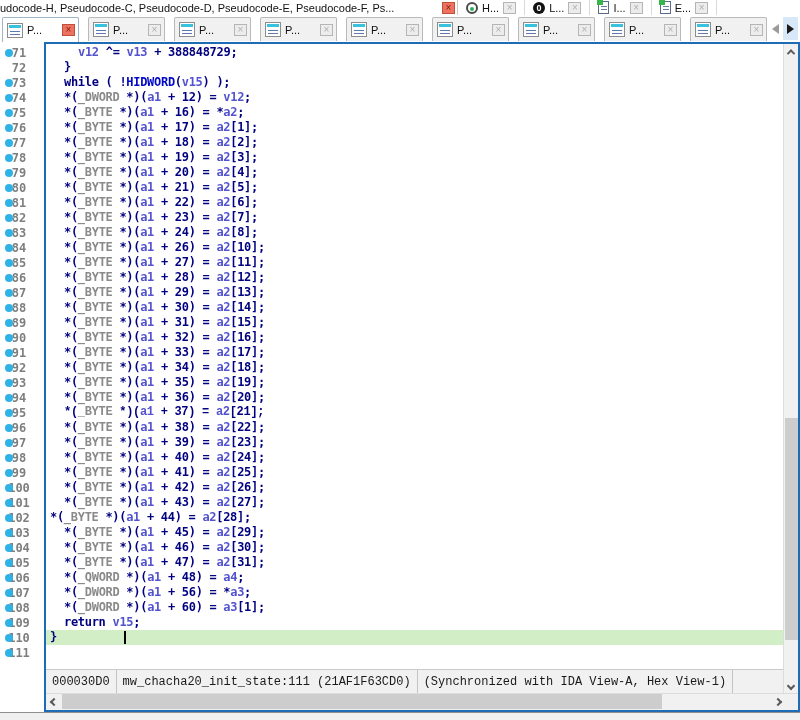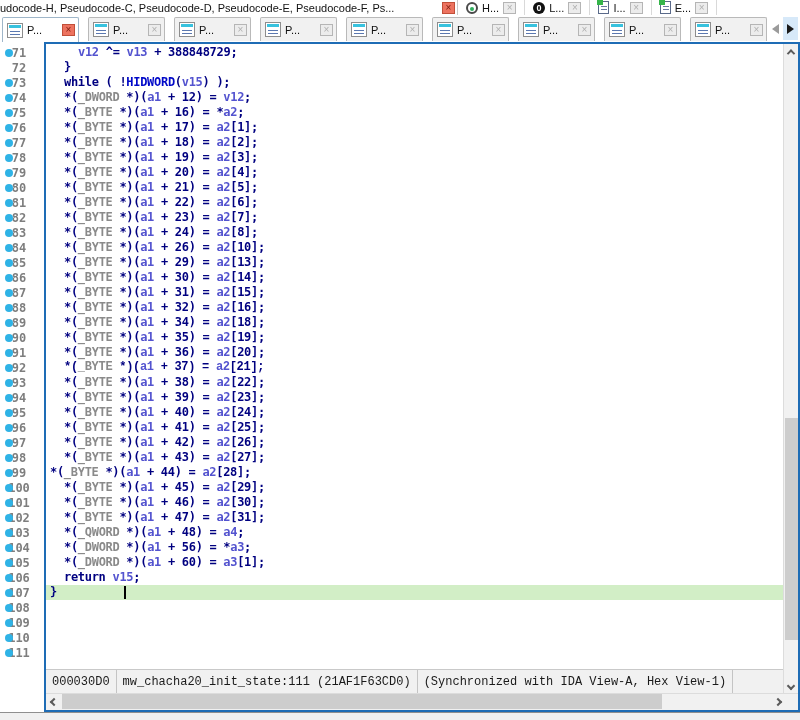--- a/index.html
+++ b/index.html
@@ -377,24 +377,27 @@
         <div class="c-row" style="padding-left: 18px;"><span class="tk tk-p">*(</span><span class="tk tk-t">_BYTE</span><span class="tk tk-p"> *)(</span><span class="tk tk-v">a1</span><span class="tk tk-p"> + </span><span class="tk tk-n">16</span><span class="tk tk-p">) = *</span><span class="tk tk-v">a2</span><span class="tk tk-p">;</span></div>
         <div class="c-row" style="padding-left: 18px;"><span class="tk tk-p">*(</span><span class="tk tk-t">_BYTE</span><span class="tk tk-p"> *)(</span><span class="tk tk-v">a1</span><span class="tk tk-p"> + </span><span class="tk tk-n">17</span><span class="tk tk-p">) = </span><span class="tk tk-v">a2</span><span class="tk tk-p">[1];</span></div>
         <div class="c-row" style="padding-left: 18px;"><span class="tk tk-p">*(</span><span class="tk tk-t">_BYTE</span><span class="tk tk-p"> *)(</span><span class="tk tk-v">a1</span><span class="tk tk-p"> + </span><span class="tk tk-n">18</span><span class="tk tk-p">) = </span><span class="tk tk-v">a2</span><span class="tk tk-p">[2];</span></div>
         <div class="c-row" style="padding-left: 18px;"><span class="tk tk-p">*(</span><span class="tk tk-t">_BYTE</span><span class="tk tk-p"> *)(</span><span class="tk tk-v">a1</span><span class="tk tk-p"> + </span><span class="tk tk-n">19</span><span class="tk tk-p">) = </span><span class="tk tk-v">a2</span><span class="tk tk-p">[3];</span></div>
         <div class="c-row" style="padding-left: 18px;"><span class="tk tk-p">*(</span><span class="tk tk-t">_BYTE</span><span class="tk tk-p"> *)(</span><span class="tk tk-v">a1</span><span class="tk tk-p"> + </span><span class="tk tk-n">20</span><span class="tk tk-p">) = </span><span class="tk tk-v">a2</span><span class="tk tk-p">[4];</span></div>
         <div class="c-row" style="padding-left: 18px;"><span class="tk tk-p">*(</span><span class="tk tk-t">_BYTE</span><span class="tk tk-p"> *)(</span><span class="tk tk-v">a1</span><span class="tk tk-p"> + </span><span class="tk tk-n">21</span><span class="tk tk-p">) = </span><span class="tk tk-v">a2</span><span class="tk tk-p">[5];</span></div>
         <div class="c-row" style="padding-left: 18px;"><span class="tk tk-p">*(</span><span class="tk tk-t">_BYTE</span><span class="tk tk-p"> *)(</span><span class="tk tk-v">a1</span><span class="tk tk-p"> + </span><span class="tk tk-n">22</span><span class="tk tk-p">) = </span><span class="tk tk-v">a2</span><span class="tk tk-p">[6];</span></div>
         <div class="c-row" style="padding-left: 18px;"><span class="tk tk-p">*(</span><span class="tk tk-t">_BYTE</span><span class="tk tk-p"> *)(</span><span class="tk tk-v">a1</span><span class="tk tk-p"> + </span><span class="tk tk-n">23</span><span class="tk tk-p">) = </span><span class="tk tk-v">a2</span><span class="tk tk-p">[7];</span></div>
         <div class="c-row" style="padding-left: 18px;"><span class="tk tk-p">*(</span><span class="tk tk-t">_BYTE</span><span class="tk tk-p"> *)(</span><span class="tk tk-v">a1</span><span class="tk tk-p"> + </span><span class="tk tk-n">24</span><span class="tk tk-p">) = </span><span class="tk tk-v">a2</span><span class="tk tk-p">[8];</span></div>
         <div class="c-row" style="padding-left: 18px;"><span class="tk tk-p">*(</span><span class="tk tk-t">_BYTE</span><span class="tk tk-p"> *)(</span><span class="tk tk-v">a1</span><span class="tk tk-p"> + </span><span class="tk tk-n">26</span><span class="tk tk-p">) = </span><span class="tk tk-v">a2</span><span class="tk tk-p">[10];</span></div>
+        <div class="c-row" style="padding-left: 18px;"><span class="tk tk-p">*(</span><span class="tk tk-t">_BYTE</span><span class="tk tk-p"> *)(</span><span class="tk tk-v">a1</span><span class="tk tk-p"> + </span><span class="tk tk-n">27</span><span class="tk tk-p">) = </span><span class="tk tk-v">a2</span><span class="tk tk-p">[11];</span></div>
+        <div class="c-row" style="padding-left: 18px;"><span class="tk tk-p">*(</span><span class="tk tk-t">_BYTE</span><span class="tk tk-p"> *)(</span><span class="tk tk-v">a1</span><span class="tk tk-p"> + </span><span class="tk tk-n">28</span><span class="tk tk-p">) = </span><span class="tk tk-v">a2</span><span class="tk tk-p">[12];</span></div>
         <div class="c-row" style="padding-left: 18px;"><span class="tk tk-p">*(</span><span class="tk tk-t">_BYTE</span><span class="tk tk-p"> *)(</span><span class="tk tk-v">a1</span><span class="tk tk-p"> + </span><span class="tk tk-n">29</span><span class="tk tk-p">) = </span><span class="tk tk-v">a2</span><span class="tk tk-p">[13];</span></div>
         <div class="c-row" style="padding-left: 18px;"><span class="tk tk-p">*(</span><span class="tk tk-t">_BYTE</span><span class="tk tk-p"> *)(</span><span class="tk tk-v">a1</span><span class="tk tk-p"> + </span><span class="tk tk-n">30</span><span class="tk tk-p">) = </span><span class="tk tk-v">a2</span><span class="tk tk-p">[14];</span></div>
         <div class="c-row" style="padding-left: 18px;"><span class="tk tk-p">*(</span><span class="tk tk-t">_BYTE</span><span class="tk tk-p"> *)(</span><span class="tk tk-v">a1</span><span class="tk tk-p"> + </span><span class="tk tk-n">31</span><span class="tk tk-p">) = </span><span class="tk tk-v">a2</span><span class="tk tk-p">[15];</span></div>
         <div class="c-row" style="padding-left: 18px;"><span class="tk tk-p">*(</span><span class="tk tk-t">_BYTE</span><span class="tk tk-p"> *)(</span><span class="tk tk-v">a1</span><span class="tk tk-p"> + </span><span class="tk tk-n">32</span><span class="tk tk-p">) = </span><span class="tk tk-v">a2</span><span class="tk tk-p">[16];</span></div>
+        <div class="c-row" style="padding-left: 18px;"><span class="tk tk-p">*(</span><span class="tk tk-t">_BYTE</span><span class="tk tk-p"> *)(</span><span class="tk tk-v">a1</span><span class="tk tk-p"> + </span><span class="tk tk-n">33</span><span class="tk tk-p">) = </span><span class="tk tk-v">a2</span><span class="tk tk-p">[17];</span></div>
         <div class="c-row" style="padding-left: 18px;"><span class="tk tk-p">*(</span><span class="tk tk-t">_BYTE</span><span class="tk tk-p"> *)(</span><span class="tk tk-v">a1</span><span class="tk tk-p"> + </span><span class="tk tk-n">34</span><span class="tk tk-p">) = </span><span class="tk tk-v">a2</span><span class="tk tk-p">[18];</span></div>
         <div class="c-row" style="padding-left: 18px;"><span class="tk tk-p">*(</span><span class="tk tk-t">_BYTE</span><span class="tk tk-p"> *)(</span><span class="tk tk-v">a1</span><span class="tk tk-p"> + </span><span class="tk tk-n">35</span><span class="tk tk-p">) = </span><span class="tk tk-v">a2</span><span class="tk tk-p">[19];</span></div>
         <div class="c-row" style="padding-left: 18px;"><span class="tk tk-p">*(</span><span class="tk tk-t">_BYTE</span><span class="tk tk-p"> *)(</span><span class="tk tk-v">a1</span><span class="tk tk-p"> + </span><span class="tk tk-n">36</span><span class="tk tk-p">) = </span><span class="tk tk-v">a2</span><span class="tk tk-p">[20];</span></div>
         <div class="c-row" style="padding-left: 18px; font-family: Liberation Mono, monospace;"><span class="tk tk-p">*(</span><span class="tk tk-t">_BYTE</span><span class="tk tk-p"> *)(</span><span class="tk tk-v">a1</span><span class="tk tk-p"> + </span><span class="tk tk-n">37</span><span class="tk tk-p">) = </span><span class="tk tk-v">a2</span><span class="tk tk-p">[21];</span></div>
         <div class="c-row" style="padding-left: 18px;"><span class="tk tk-p">*(</span><span class="tk tk-t">_BYTE</span><span class="tk tk-p"> *)(</span><span class="tk tk-v">a1</span><span class="tk tk-p"> + </span><span class="tk tk-n">38</span><span class="tk tk-p">) = </span><span class="tk tk-v">a2</span><span class="tk tk-p">[22];</span></div>
         <div class="c-row" style="padding-left: 18px;"><span class="tk tk-p">*(</span><span class="tk tk-t">_BYTE</span><span class="tk tk-p"> *)(</span><span class="tk tk-v">a1</span><span class="tk tk-p"> + </span><span class="tk tk-n">39</span><span class="tk tk-p">) = </span><span class="tk tk-v">a2</span><span class="tk tk-p">[23];</span></div>
         <div class="c-row" style="padding-left: 18px;"><span class="tk tk-p">*(</span><span class="tk tk-t">_BYTE</span><span class="tk tk-p"> *)(</span><span class="tk tk-v">a1</span><span class="tk tk-p"> + </span><span class="tk tk-n">40</span><span class="tk tk-p">) = </span><span class="tk tk-v">a2</span><span class="tk tk-p">[24];</span></div>
         <div class="c-row" style="padding-left: 18px;"><span class="tk tk-p">*(</span><span class="tk tk-t">_BYTE</span><span class="tk tk-p"> *)(</span><span class="tk tk-v">a1</span><span class="tk tk-p"> + </span><span class="tk tk-n">41</span><span class="tk tk-p">) = </span><span class="tk tk-v">a2</span><span class="tk tk-p">[25];</span></div>
         <div class="c-row" style="padding-left: 18px;"><span class="tk tk-p">*(</span><span class="tk tk-t">_BYTE</span><span class="tk tk-p"> *)(</span><span class="tk tk-v">a1</span><span class="tk tk-p"> + </span><span class="tk tk-n">42</span><span class="tk tk-p">) = </span><span class="tk tk-v">a2</span><span class="tk tk-p">[26];</span></div>
         <div class="c-row" style="padding-left: 18px;"><span class="tk tk-p">*(</span><span class="tk tk-t">_BYTE</span><span class="tk tk-p"> *)(</span><span class="tk tk-v">a1</span><span class="tk tk-p"> + </span><span class="tk tk-n">43</span><span class="tk tk-p">) = </span><span class="tk tk-v">a2</span><span class="tk tk-p">[27];</span></div>

